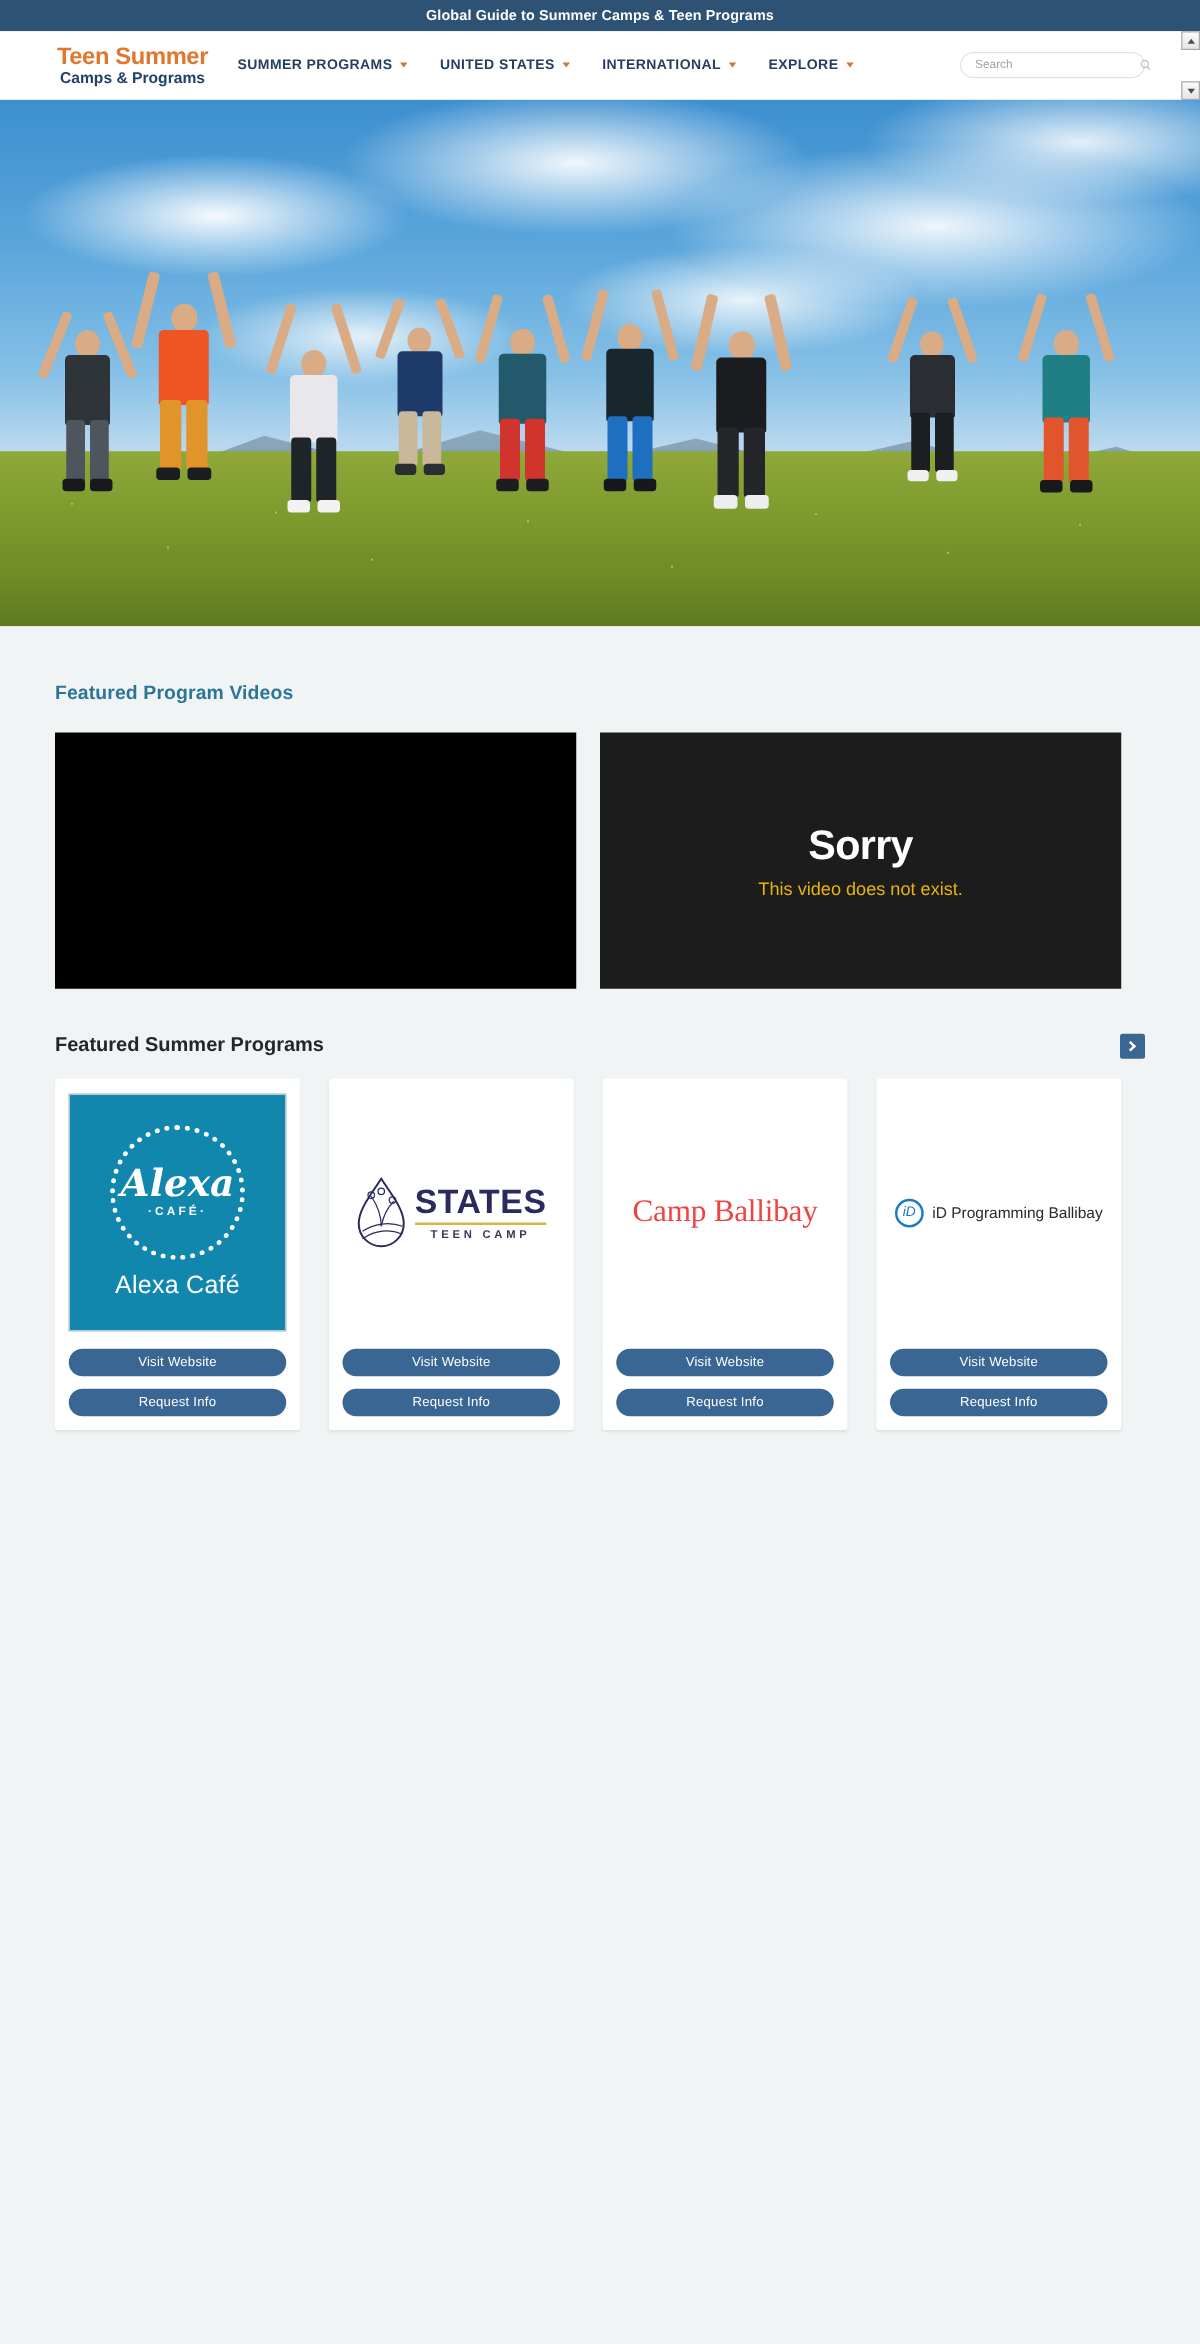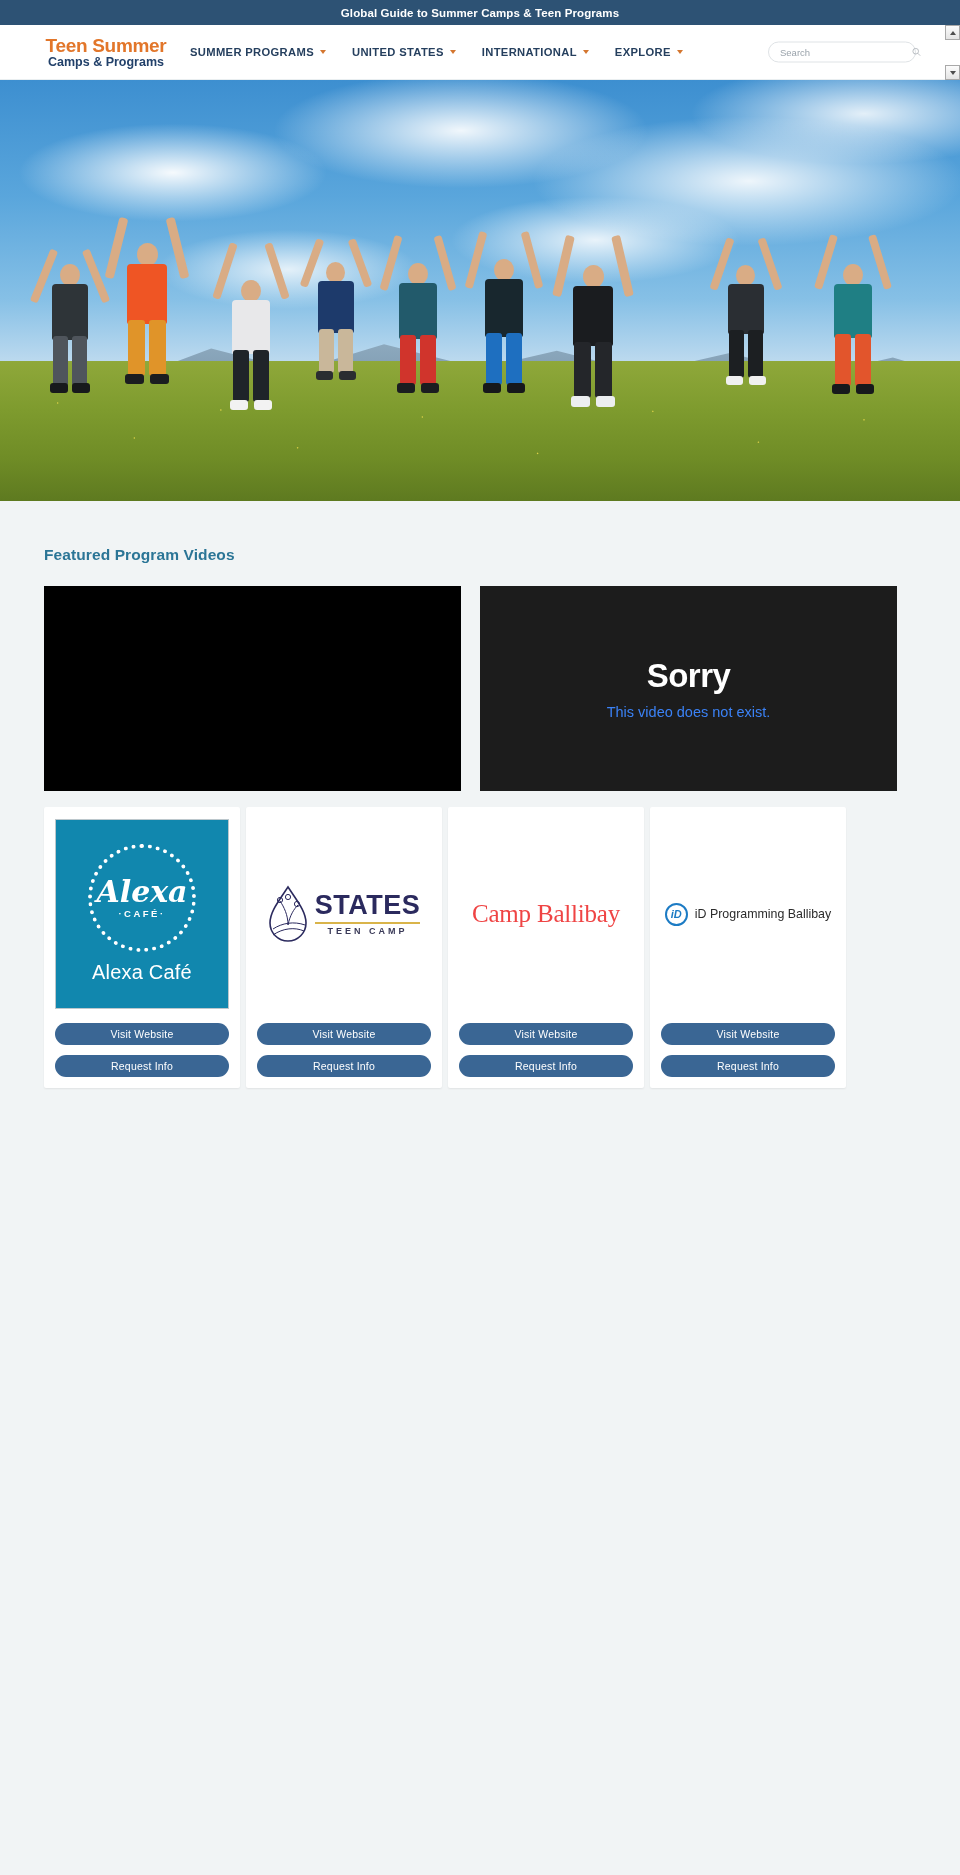--- a/index.html
+++ b/index.html
@@ -204,21 +204,21 @@
     justify-content: center;
     gap: 9px;
   }
   .sorry {
     color: #ffffff;
     font-size: 33px;
     font-weight: bold;
     letter-spacing: -.5px;
   }
   .sorry-sub {
-    color: #3b82f6;
+    color: #eab308;
     font-size: 14.5px;
   }
 
   .programs-head {
     display: flex;
     align-items: center;
     justify-content: space-between;
     margin-top: 36px;
   }
   .sec-title-programs {
@@ -238,21 +238,21 @@
   }
   .chev-right {
     width: 6px; height: 6px;
     border-top: 2px solid #fff;
     border-right: 2px solid #fff;
     transform: rotate(45deg) translate(-1px,1px);
   }
 
   .cards {
     display: flex;
-    gap: 6px;
+    gap: 23px;
     margin-top: 16px;
   }
   .card {
     width: 196px;
     background: #ffffff;
     border-radius: 2px;
     padding: 12px 11px 11px 11px;
     box-shadow: 0 1px 2px rgba(0,0,0,.07);
   }
   .logo-box {
@@ -332,21 +332,21 @@
   
   .idacad { display: flex; align-items: center; gap: 7px; }
   .id-badge {
     width: 23px; height: 23px;
     border-radius: 50%;
     background: #ffffff;
     border: 2.5px solid #1c7bc4;
     display: flex; align-items: center; justify-content: center;
     color: #1c7bc4;
     font-size: 11px;
-    font-weight: bold;
+    font-weight: normal;
     font-style: italic;
     flex: 0 0 auto;
   }
   .id-name {
     color: #2b2b2b;
     font-size: 12.4px;
     white-space: nowrap;
   }
 
   .btn {
@@ -529,20 +529,26 @@
   <h2 class="sec-title-videos">Featured Program Videos</h2>
 
   <div class="video-row">
     <div class="video-panel"></div>
     <div class="video-panel err">
       <div class="sorry">Sorry</div>
       <div class="sorry-sub">This video does not exist.</div>
     </div>
   </div>
 
+  <div class="programs-head">
+    <h2 class="sec-title-programs">Featured Summer Programs</h2>
+    <button class="carousel-next">
+      <span class="chev-right"></span>
+    </button>
+  </div>
 
   <div class="cards">
 
     <div class="card">
       <div class="logo-box alexa">
         <div class="alexa-seal">
           <span class="alexa-script">Alexa</span>
           <span class="alexa-cafe-sm">·CAFÉ·</span>
         </div>
         <div class="alexa-name">Alexa Café</div>

